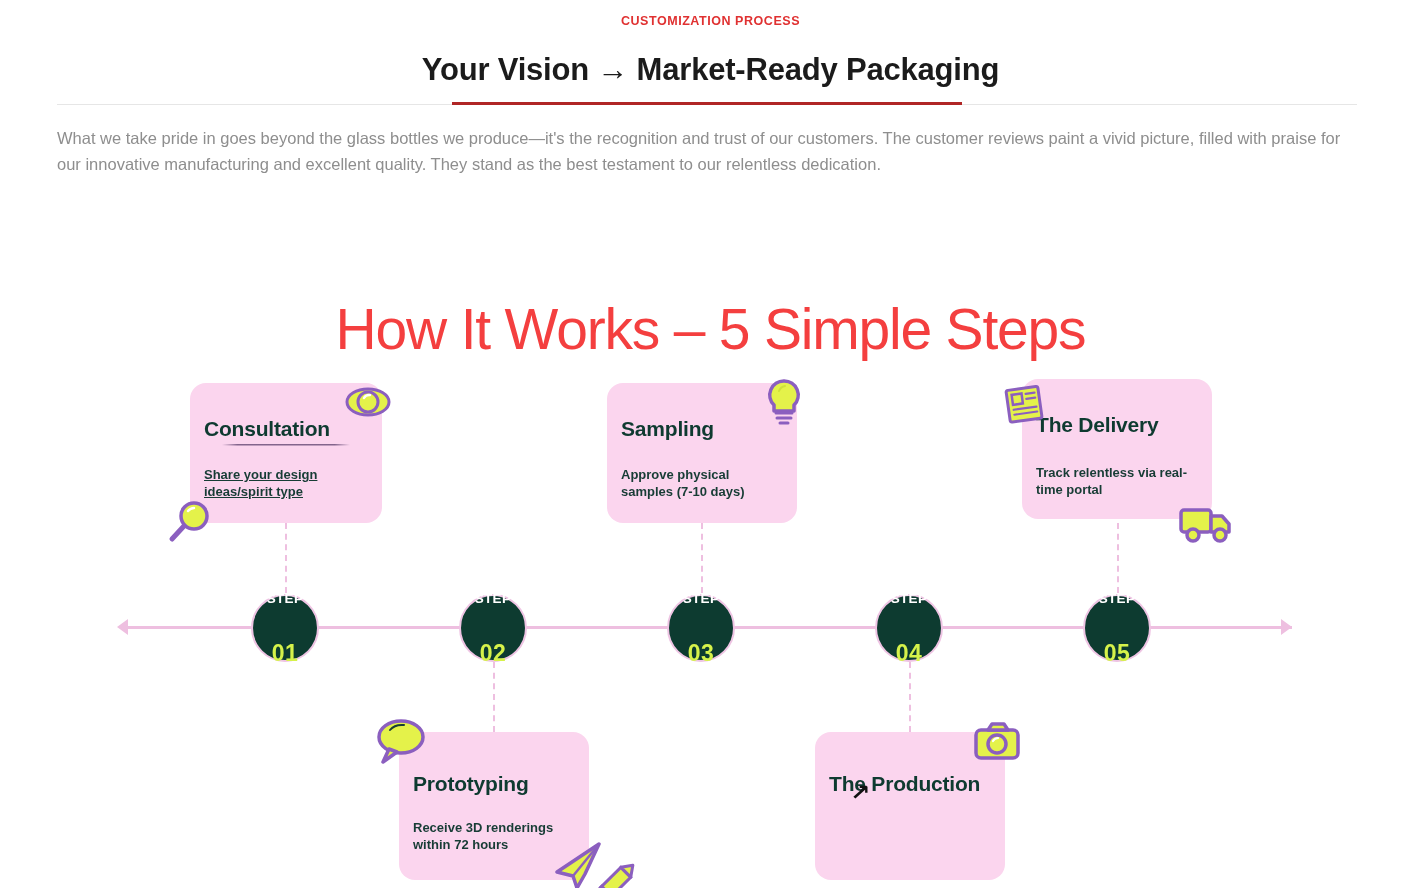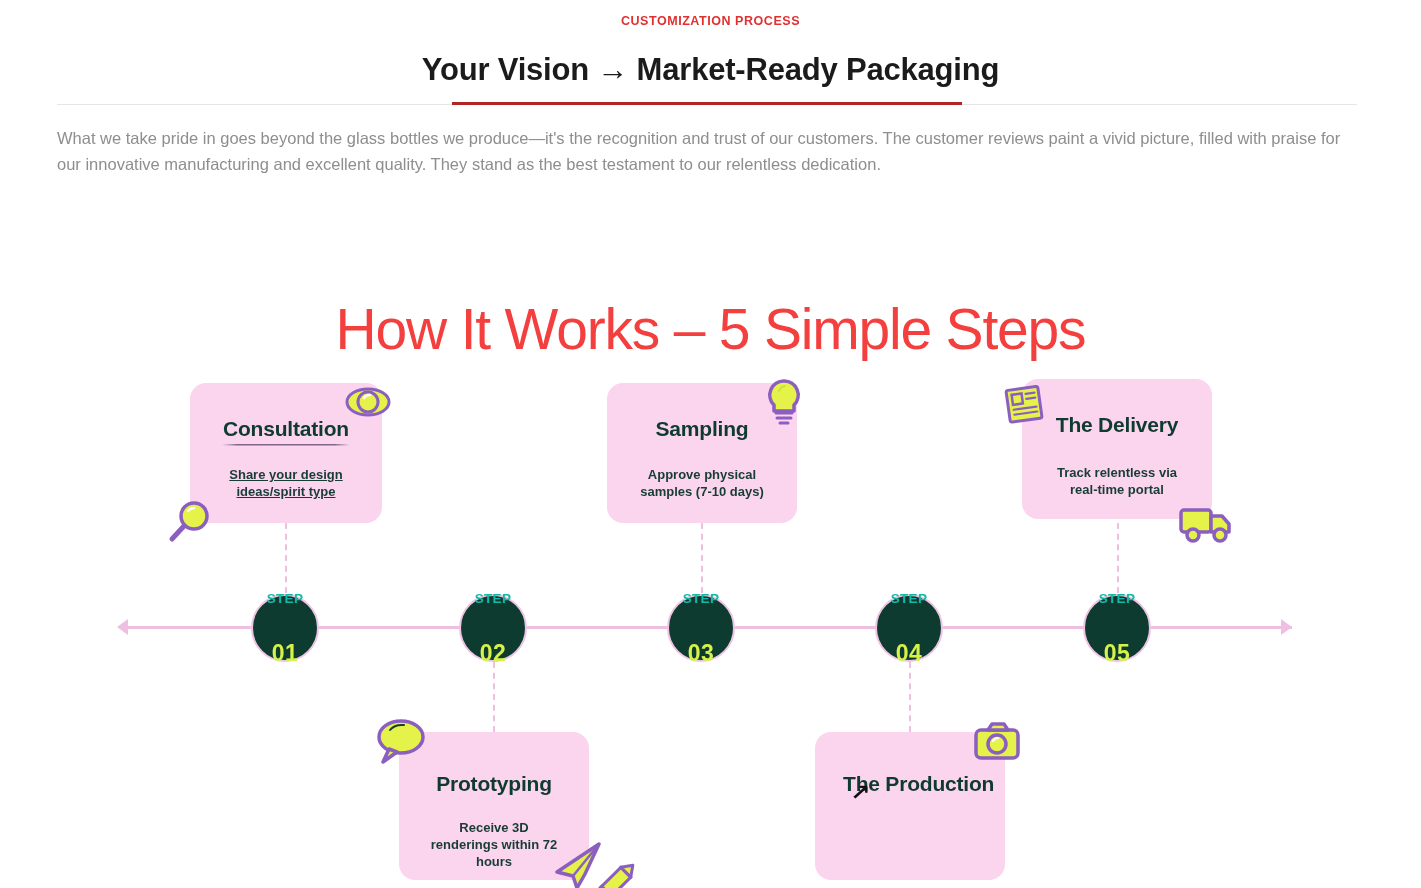--- a/index.html
+++ b/index.html
@@ -123,21 +123,21 @@
     border: 2.5px solid #eec4e3;
     display: flex;
     flex-direction: column;
     align-items: center;
     justify-content: center;
     top: 234px;
   }
   .step-word {
     font-size: 13.5px;
     font-weight: bold;
-    color: #14b8a6;
+    color: #ffffff;
     letter-spacing: 0.3px;
     line-height: 14px;
   }
   .step-num {
     font-size: 23px;
     font-weight: bold;
     color: #d6f24a;
     line-height: 24px;
     letter-spacing: 0.5px;
     margin-top: 35px;
@@ -147,22 +147,22 @@
     position: absolute;
     width: 0;
     border-left: 2px dashed #eebfe0;
   }
 
   
   .step-card {
     position: absolute;
     background: #fbd5ee;
     border-radius: 16px;
-    padding: 10px 28px;
-    text-align: center;
+    padding: 10px 14px;
+    text-align: left;
   }
   .card-title {
     font-size: 21px;
     font-weight: bold;
     color: #0e3a30;
     letter-spacing: -0.2px;
     white-space: nowrap;
   }
   .card-title-underline {
     height: 6px;

